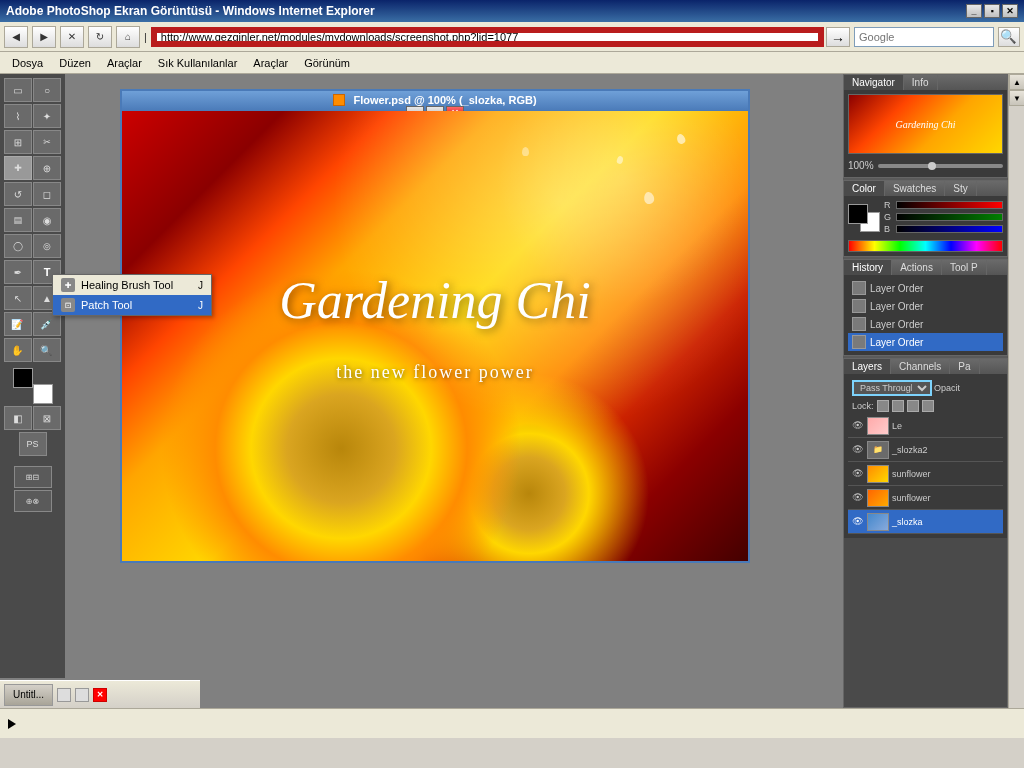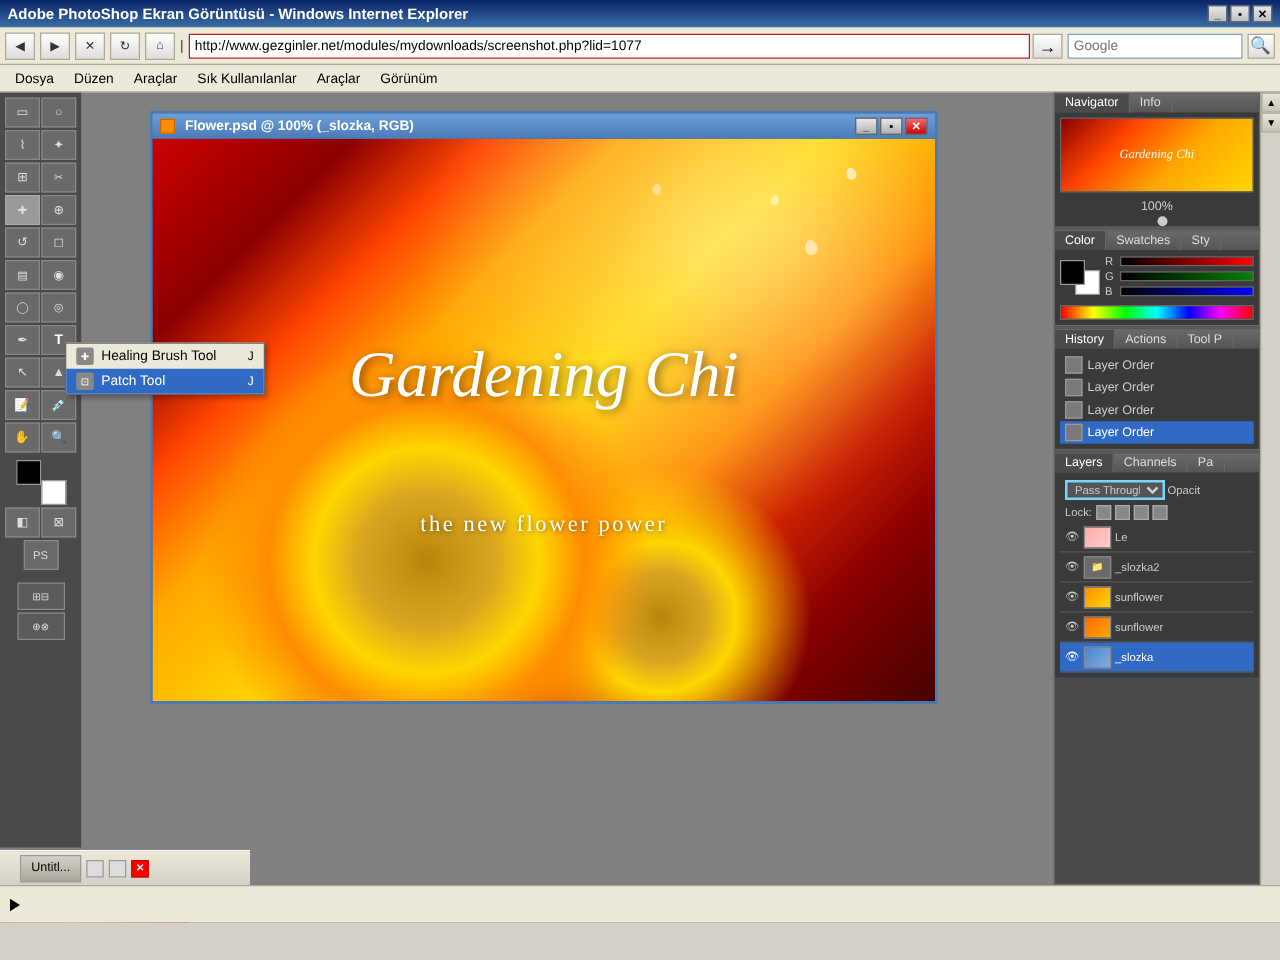--- a/index.html
+++ b/index.html
@@ -49,21 +49,21 @@
     .address-bar {
       flex: 1;
       display: flex;
       align-items: center;
       gap: 2px;
     }
     .address-label { font-size: 11px; color: #333; margin-right: 2px; }
     .address-input {
       flex: 1;
       height: 20px;
-      border: 1px solid #b91c1c;
+      border: 6px solid #b91c1c;
       background: white;
       font-size: 11px;
       padding: 1px 4px;
       color: #000;
     }
     .go-btn {
       width: 24px; height: 20px;
       background: linear-gradient(to bottom, #fff, #ddd);
       border: 1px solid #aca899;
       cursor: pointer;
@@ -144,20 +144,21 @@
     .ps-titlebar {
       background: linear-gradient(to bottom, #6fa0d8, #4a7ab8);
       color: white;
       font-size: 11px;
       font-weight: bold;
       padding: 3px 6px;
       display: flex;
       align-items: center;
       justify-content: space-between;
       height: 20px;
+      flex-direction: column;
     }
     .ps-title-icon { width: 12px; height: 12px; background: #ff8c00; border: 1px solid #cc6600; margin-right: 4px; display: inline-block; }
     .ps-window-btns { display: flex; gap: 2px; }
     .ps-btn {
       width: 18px; height: 14px;
       display: flex; align-items: center; justify-content: center;
       font-size: 9px; cursor: pointer; font-weight: bold;
       background: linear-gradient(to bottom, #e8e8e8, #b0b0b0);
       border: 1px solid #666;
       color: #000;
@@ -211,21 +212,20 @@
       position: absolute;
       top: 58%;
       left: 50%;
       transform: translate(-50%, -50%);
       font-family: 'Times New Roman', serif;
       font-size: 18px;
       color: white;
       text-shadow: 1px 1px 4px rgba(0,0,0,0.5);
       letter-spacing: 2px;
       white-space: nowrap;
-      margin-top: 47px;
     }
     .tool-btn {
       width: 28px; height: 24px;
       background: #6a6a6a;
       border: 1px solid #888;
       cursor: pointer;
       display: flex; align-items: center; justify-content: center;
       font-size: 12px;
       color: #ddd;
       position: relative;
@@ -301,21 +301,20 @@
     .nav-preview-inner {
       position: absolute;
       top: 0; left: 0; right: 0; bottom: 0;
       background: linear-gradient(135deg, #8b0000 0%, #ff4500 30%, #ffa500 60%, #ffd700 100%);
     }
     .nav-zoom-bar {
       display: flex;
       align-items: center;
       gap: 4px;
       padding: 2px 0;
-      flex-direction: column;
     }
     .zoom-label { font-size: 10px; color: #ccc; }
     .zoom-slider {
       flex: 1;
       height: 4px;
       background: #888;
       border-radius: 2px;
       position: relative;
     }
     .zoom-slider-handle {
@@ -468,21 +467,20 @@
     }
     .taskbar-btn {
       height: 22px;
       background: linear-gradient(to bottom, #d4d0c8, #a8a498);
       border: 1px solid #999;
       padding: 0 8px;
       font-size: 10px;
       cursor: pointer;
       display: flex; align-items: center; gap: 3px;
       color: #000;
-      margin-left: 12px;
     }
     .taskbar-close {
       width: 14px; height: 14px;
       background: red;
       border: 1px solid #cc0000;
       cursor: pointer;
       display: flex; align-items: center; justify-content: center;
       font-size: 8px; color: white; font-weight: bold;
     }
     .taskbar-min {

